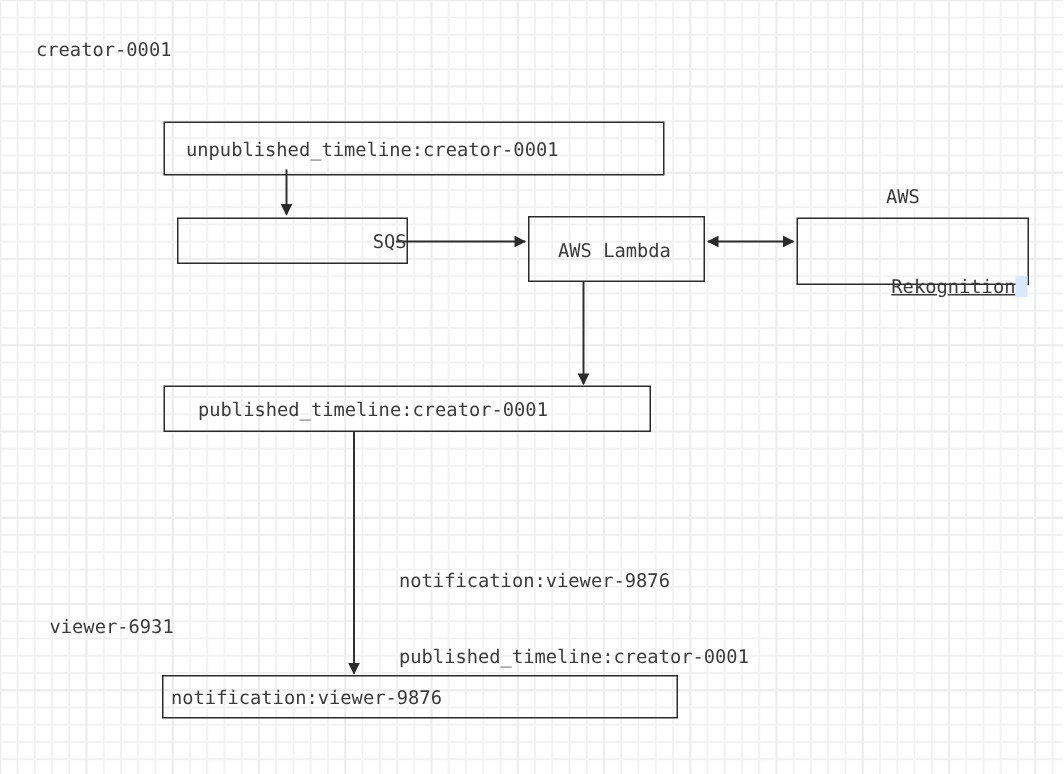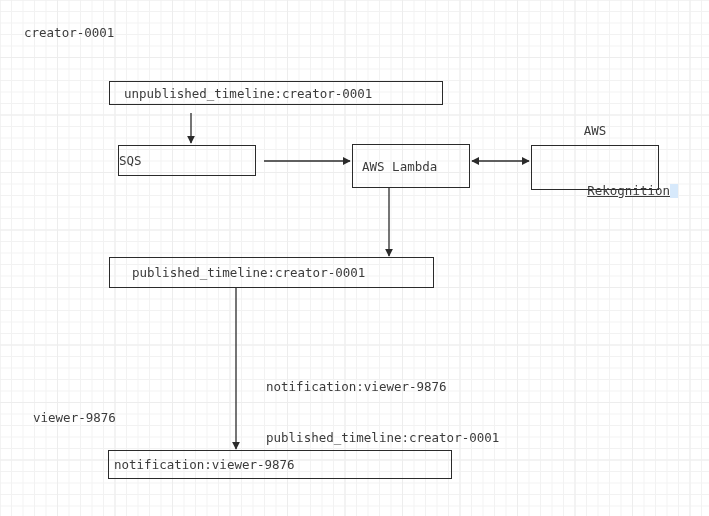--- a/index.html
+++ b/index.html
@@ -116,35 +116,35 @@
 
     <g>
       <path d="M 236 288 L 236 449" stroke="#2b2b2b" stroke-width="1.3" fill="none" marker-end="url(#arrowEnd)"></path>
     </g>
   </svg>
 
   <div class="layer">
 
     <div class="zone-label" style="left:24px; top:25px;">creator-0001</div>
 
-    <div class="zone-label" style="left:33px; top:410px;">viewer-9876</div>
+    <div class="zone-label" style="left:33px; top:410px;">viewer-6931</div>
 
-    <div class="node" style="left:109px; top:81px; width:334px; height:24px; justify-content:flex-start; padding-left:14px;">
+    <div class="node" style="left:109px; top:81px; width:334px; height:36px; justify-content:flex-start; padding-left:14px;">
       <span class="node-text">unpublished_timeline:creator-0001</span>
     </div>
 
-    <div class="node" style="left:118px; top:145px; width:138px; height:31px; padding-right:56px;">
+    <div class="node" style="left:118px; top:145px; width:154px; height:31px; justify-content:flex-end; ">
       <span class="node-text">SQS</span>
     </div>
 
-    <div class="node" style="left:352px; top:144px; width:118px; height:44px; justify-content:flex-start; padding-left:9px;">
+    <div class="node" style="left:352px; top:144px; width:118px; height:44px; justify-content:flex-start; padding-left:19px;">
       <span class="node-text">AWS Lambda</span>
     </div>
 
-    <div class="node" style="left:531px; top:145px; width:128px; height:45px; justify-content:center; text-align:center;">
+    <div class="node" style="left:531px; top:145px; width:155px; height:45px; justify-content:flex-end; text-align:center;">
       <span style="display:block;">
         <span class="node-text" style="display:block; text-align:center;">AWS</span>
         <span style="display:block; text-align:center; white-space:pre;">
           <span class="node-text" style="display:inline;text-decoration:underline;">Rekognition</span><span class="caret"></span>
         </span>
       </span>
     </div>
 
     <div class="node" style="left:109px; top:257px; width:325px; height:31px; justify-content:flex-start; padding-left:22px;">
       <span class="node-text">published_timeline:creator-0001</span>

